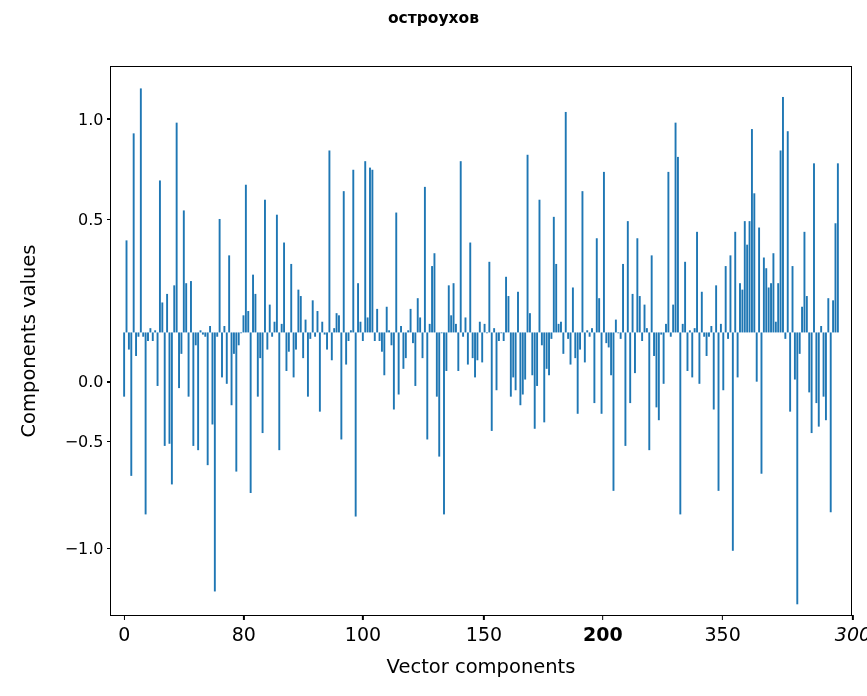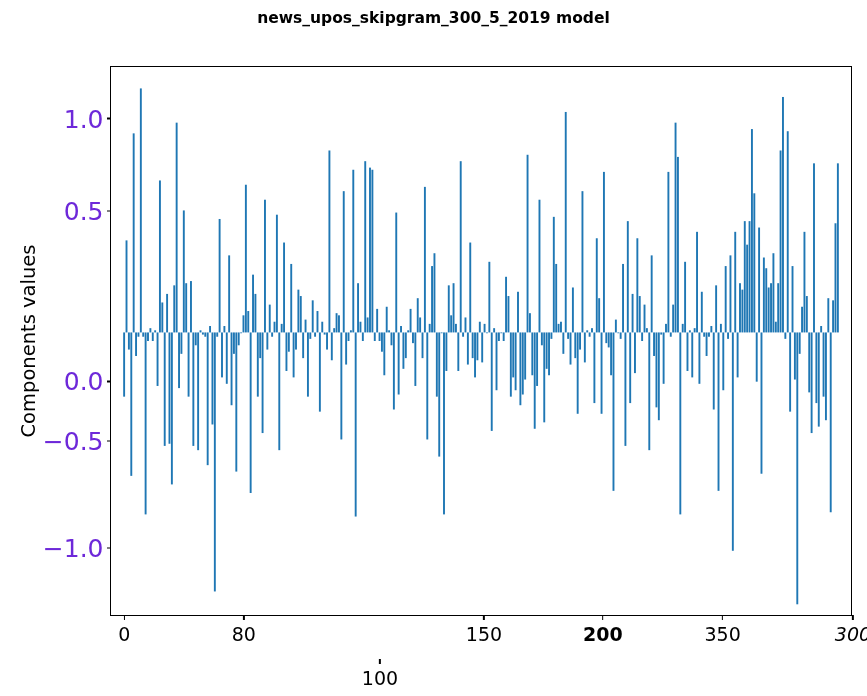--- a/index.html
+++ b/index.html
@@ -71,22 +71,22 @@
   .ytick .tickmark {
     display: inline-block;
     width: 4.5px;
     height: 1.3px;
     background: #000000;
     vertical-align: middle;
     margin-left: 3px;
   }
   .ytick .ticklabel {
     display: inline-block;
-    font-size: 25px;
-    color: #6d28d9;
+    font-size: 16px;
+    color: #000000;
     vertical-align: middle;
   }
 
   
   .xtick {
     position: absolute;
     top: 100%;
     transform: translateX(-50%);
     text-align: center;
   }
@@ -127,21 +127,21 @@
     color: #000000;
     line-height: 30px;
   }
 </style>
 </head>
 <body>
 
 <div id="figure">
 
   <div id="title-block">
-    <span class="line">news_upos_skipgram_300_5_2019 model</span>
+    <span class="line">остроухов</span>
   </div>
 
   <div id="axes">
     <div id="plot-area">
       <svg id="bars-svg" viewBox="0 0 742 550" preserveAspectRatio="none">
           <rect x="12.21" y="266.41" width="1.91" height="64.45" fill="#1f77b4"></rect>
           <rect x="14.60" y="174.02" width="1.91" height="92.38" fill="#1f77b4"></rect>
           <rect x="16.99" y="266.41" width="1.91" height="17.19" fill="#1f77b4"></rect>
           <rect x="19.39" y="266.41" width="1.91" height="143.95" fill="#1f77b4"></rect>
           <rect x="21.78" y="66.60" width="1.91" height="199.80" fill="#1f77b4"></rect>
@@ -437,35 +437,35 @@
           <rect x="715.91" y="266.41" width="1.91" height="88.09" fill="#1f77b4"></rect>
           <rect x="718.30" y="232.03" width="1.91" height="34.38" fill="#1f77b4"></rect>
           <rect x="720.70" y="266.41" width="1.91" height="180.47" fill="#1f77b4"></rect>
           <rect x="723.09" y="234.18" width="1.91" height="32.23" fill="#1f77b4"></rect>
           <rect x="725.48" y="156.84" width="1.91" height="109.57" fill="#1f77b4"></rect>
           <rect x="727.88" y="96.68" width="1.91" height="169.73" fill="#1f77b4"></rect>
         </svg>
     </div>
     <div id="yticks-container">
         <div class="ytick" style="top: 51.6px;"><span class="ticklabel">1.0</span><span class="tickmark"></span></div>
-        <div class="ytick" style="top: 144px; margin-left: 15px;"><span class="ticklabel">0.5</span><span class="tickmark"></span></div>
+        <div class="ytick" style="top: 152px; margin-left: 15px;"><span class="ticklabel">0.5</span><span class="tickmark"></span></div>
         <div class="ytick" style="top: 266.4px; margin-top: 48px;"><span class="ticklabel">0.0</span><span class="tickmark"></span></div>
         <div class="ytick" style="top: 373.8px;"><span class="ticklabel">−0.5</span><span class="tickmark"></span></div>
         <div class="ytick" style="top: 481.3px;"><span class="ticklabel">−1.0</span><span class="tickmark"></span></div>
       </div>
     <div id="xticks-container">
         <div class="xtick" style="left: 13.2px;">
           <div class="tickmark"></div>
           <span class="ticklabel">0</span>
         </div>
         <div class="xtick" style="left: 132.8px;">
           <div class="tickmark"></div>
           <span class="ticklabel">80</span>
         </div>
-        <div class="xtick" style="left: 269px; margin-top: 44px;">
+        <div class="xtick" style="left: 252px;">
           <div class="tickmark"></div>
           <span class="ticklabel">100</span>
         </div>
         <div class="xtick" style="left: 373px;">
           <div class="tickmark"></div>
           <span class="ticklabel">150</span>
         </div>
         <div class="xtick" style="left: 491.9px; font-weight: bold;">
           <div class="tickmark"></div>
           <span class="ticklabel">200</span>
@@ -474,15 +474,16 @@
           <div class="tickmark"></div>
           <span class="ticklabel">350</span>
         </div>
         <div class="xtick" style="left: 742px; font-style: italic;">
           <div class="tickmark"></div>
           <span class="ticklabel">300</span>
         </div>
       </div>
   </div>
 
+  <div id="xlabel">Vector components</div>
   <div id="ylabel">Components values</div>
 
 </div>
 
 </body></html>

